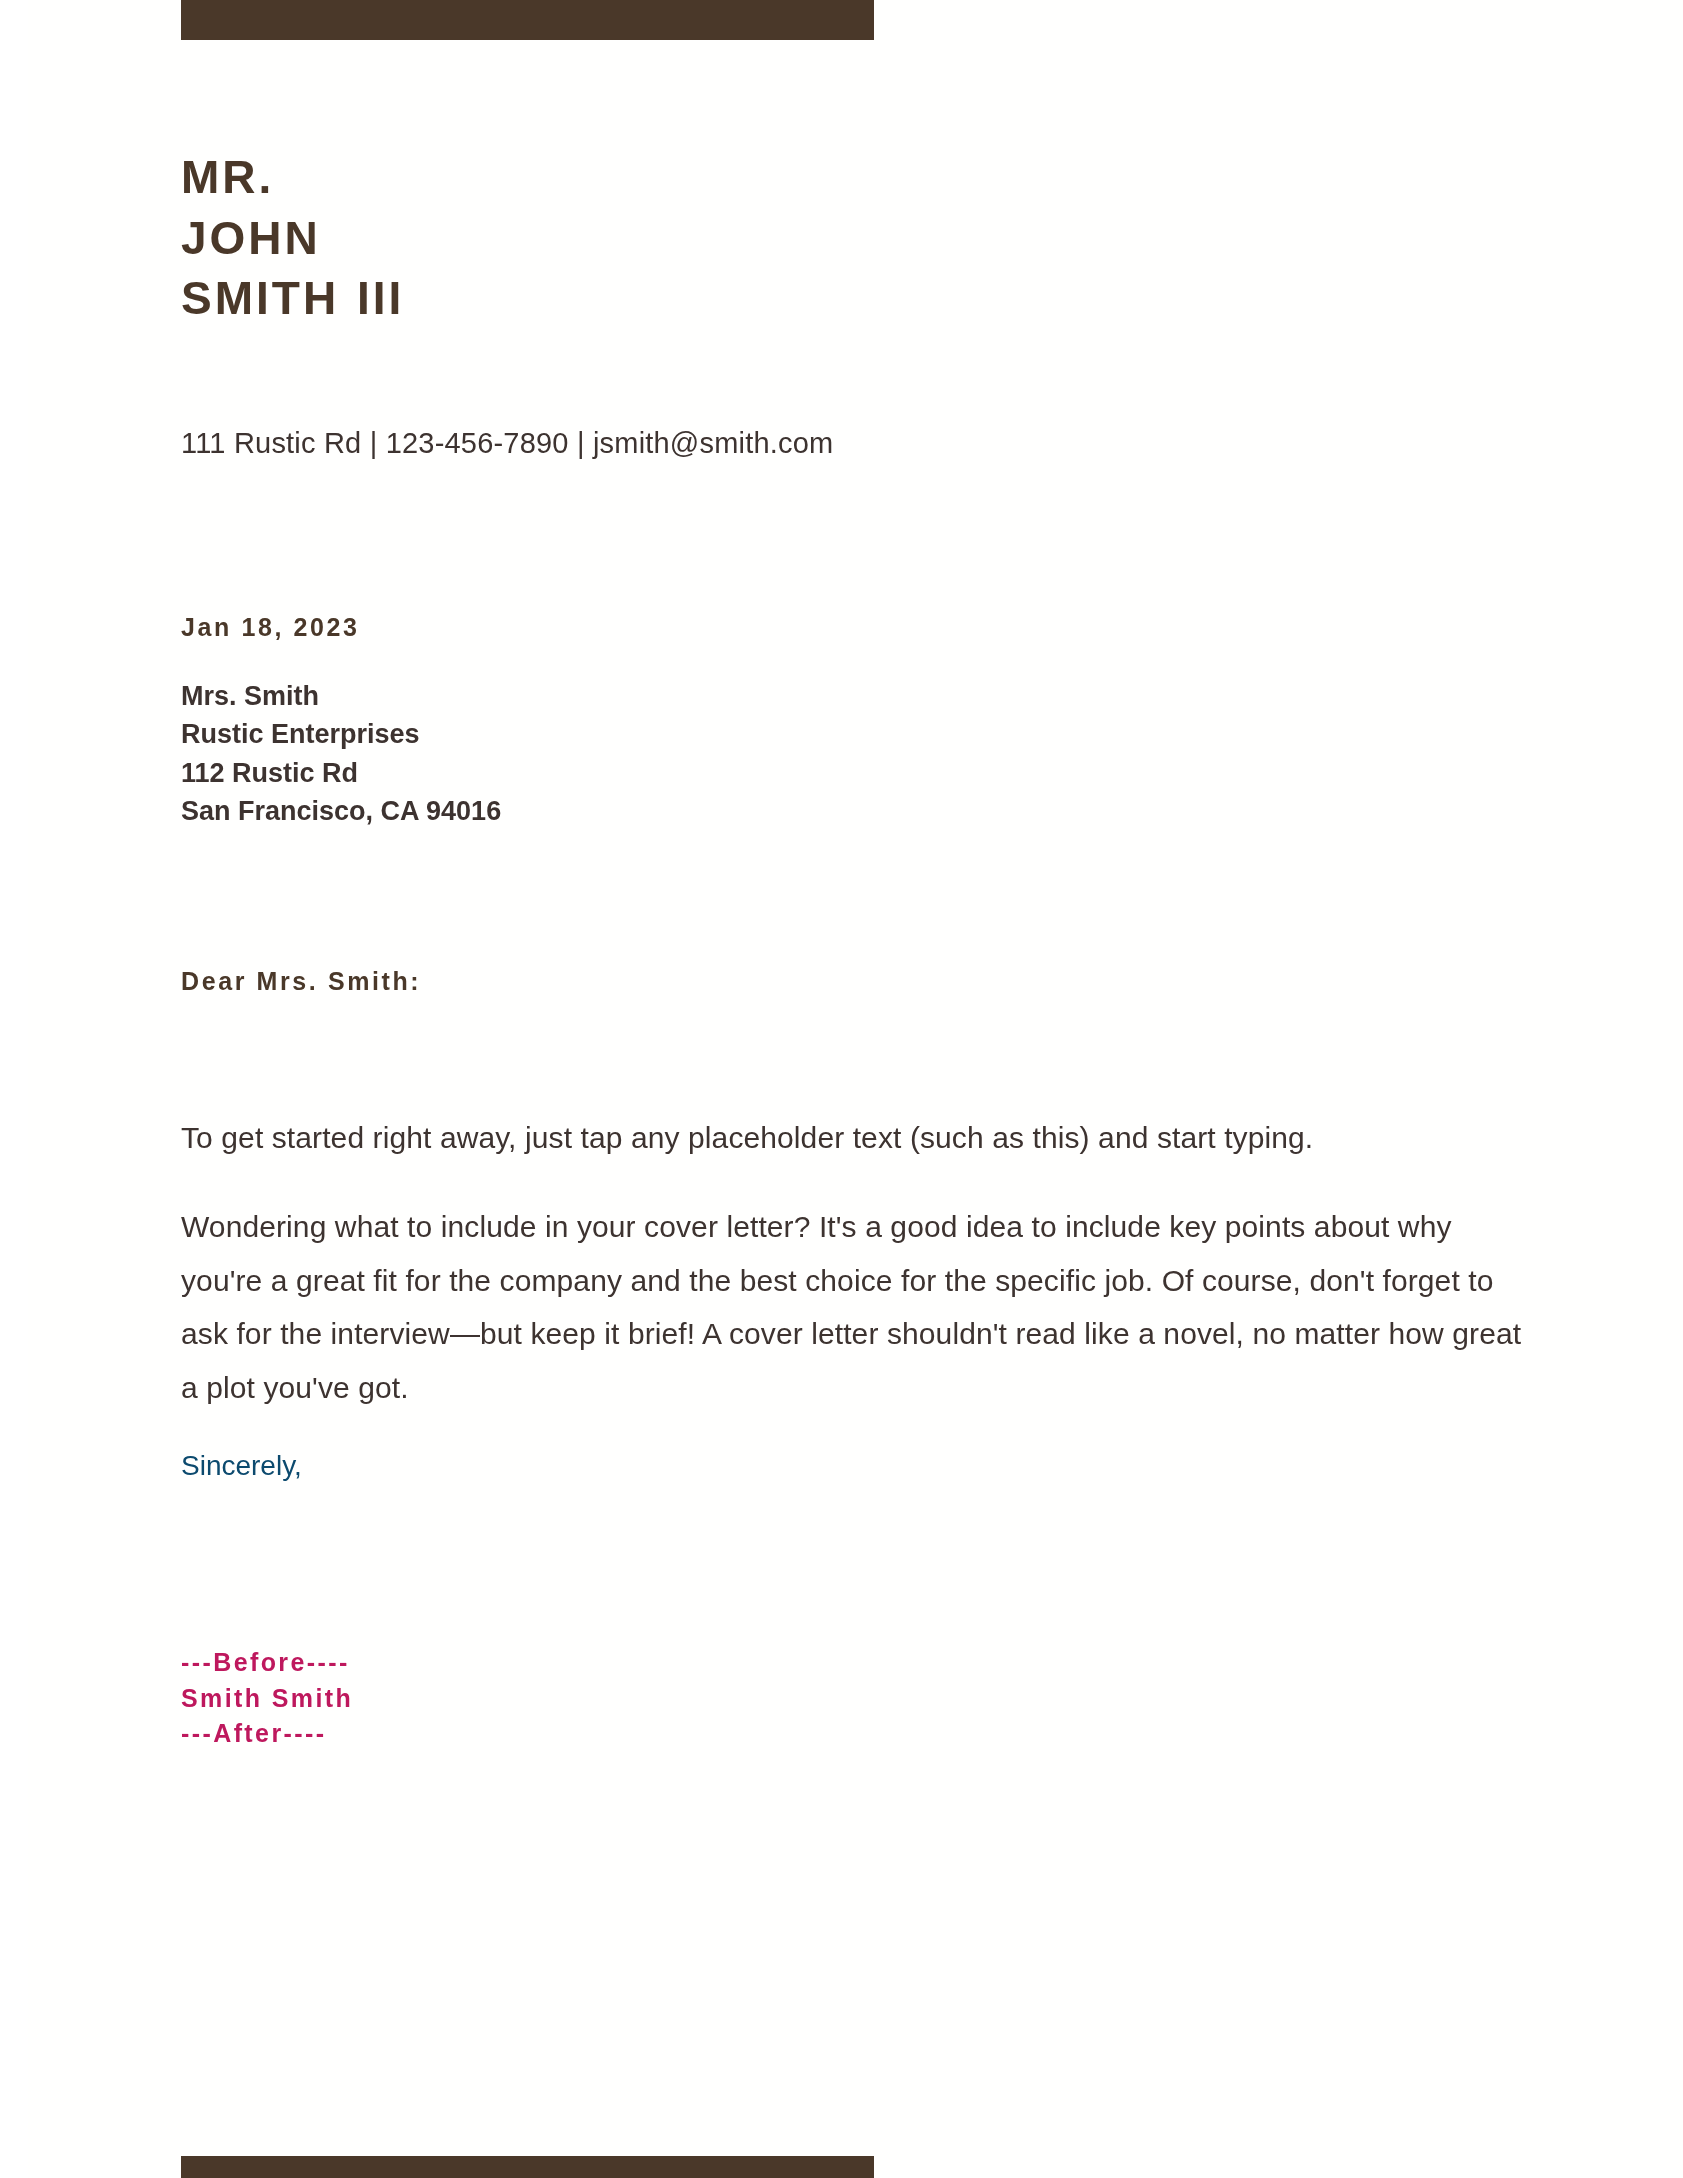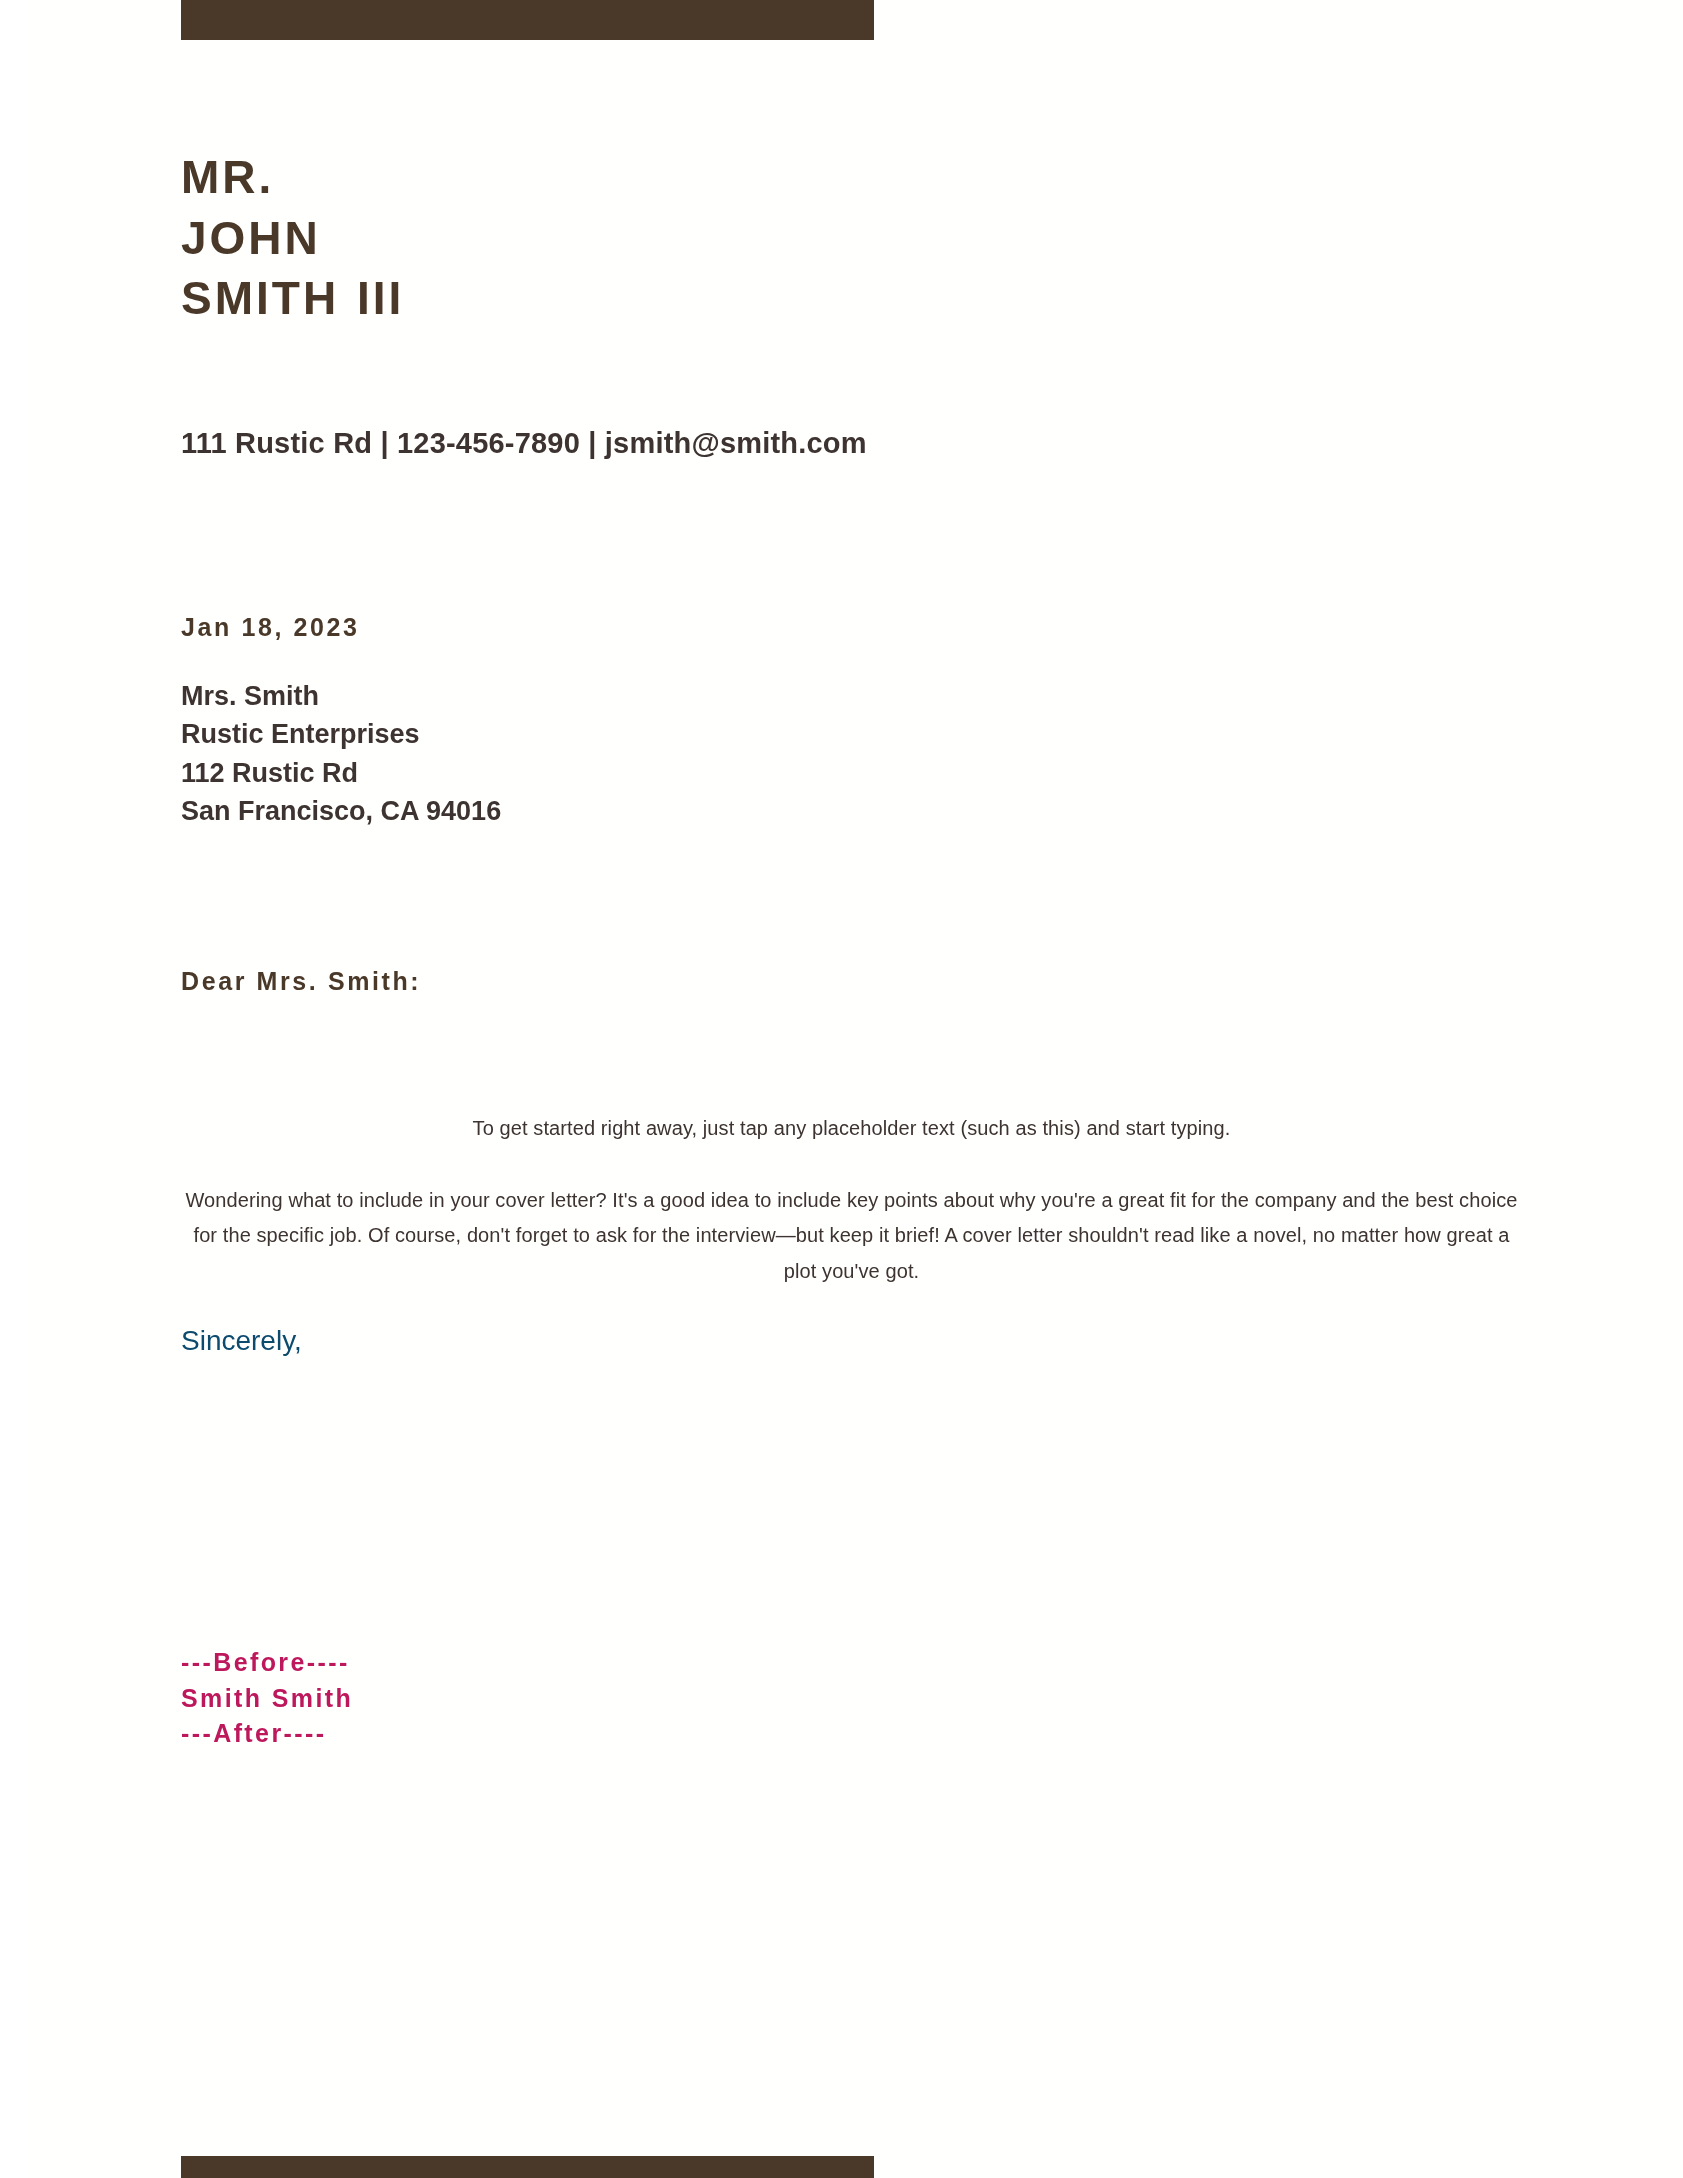--- a/index.html
+++ b/index.html
@@ -55,21 +55,21 @@
     text-transform: uppercase;
     word-spacing: 2px;
   }
 
   
   .contact-line {
     position: absolute;
     left: 153px;
     top: 427px;
     font-size: 29px;
-    font-weight: 700;
+    font-weight: 400;
     color: #3d3330;
     letter-spacing: 0.2px;
     white-space: nowrap;
   }
 
   
   .date-line {
     position: absolute;
     left: 153px;
     top: 613px;
@@ -109,26 +109,25 @@
 
   
   .body-block {
     position: absolute;
     left: 153px;
     top: 1111px;
     width: 1341px;
   }
   .body-paragraph {
     margin: 0 0 36px 0;
-    font-size: 20px;
+    font-size: 30px;
     font-weight: 300;
     line-height: 1.78;
     color: #3d3330;
     letter-spacing: 0.1px;
-    text-align: center;
   }
   .body-paragraph.tight {
     margin-bottom: 30px;
   }
   .closing {
     margin: 0;
     font-size: 28px;
     font-weight: 300;
     line-height: 1.6;
     color: #0c4a6e;

